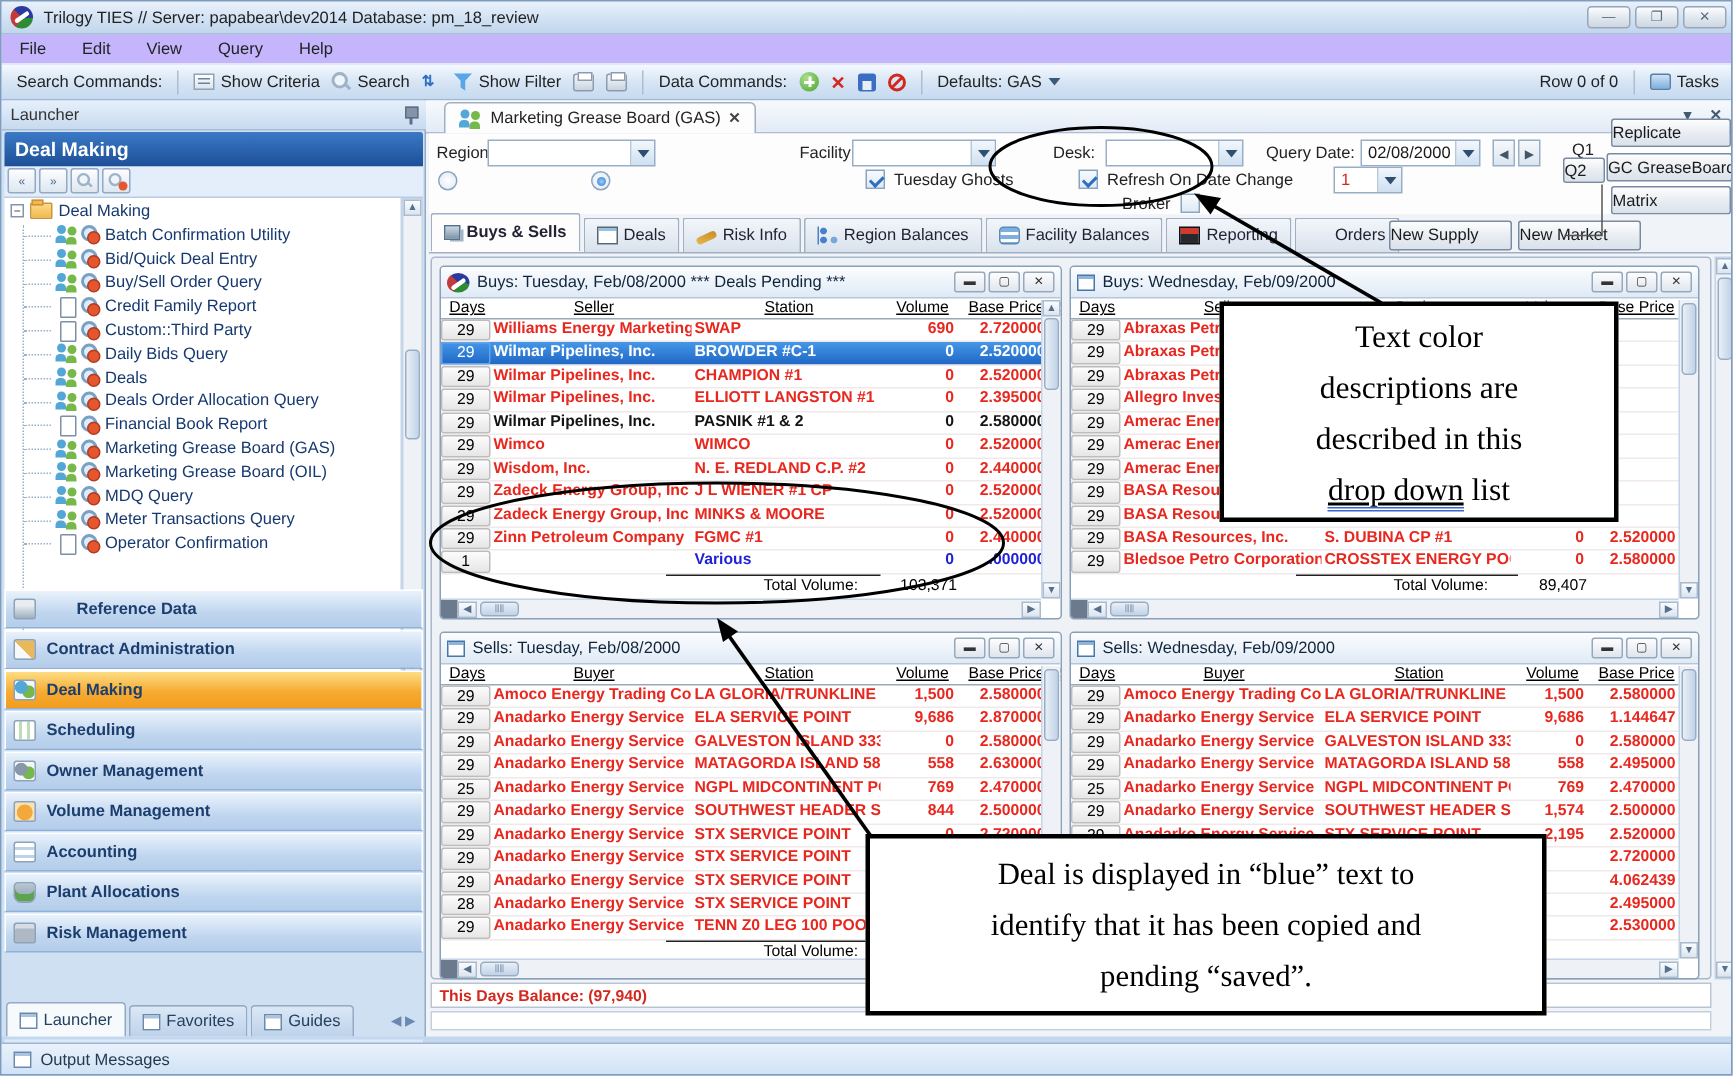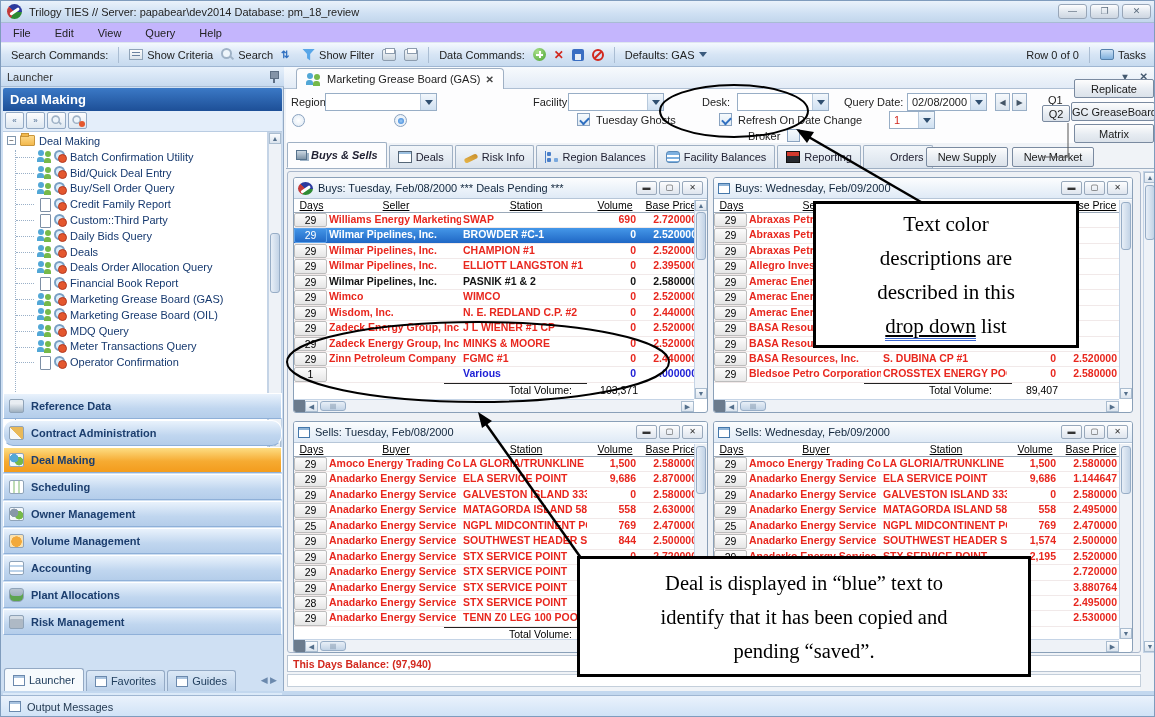--- a/index.html
+++ b/index.html
@@ -114,27 +114,27 @@
   .combo .db{position:absolute;right:0;top:0;bottom:0;width:16px;background:linear-gradient(#f2f7fc,#cfe0f1);border-left:1px solid #b7c9dc;}
   .combo .db::after{content:"";position:absolute;left:4px;top:6px;border:4px solid transparent;border-top:5px solid #2f4f70;}
   .navbtn{position:absolute;width:15px;height:18px;background:linear-gradient(#f6f9fc,#dbe5ef);border:1px solid #98aec6;color:#456;
           font-size:8px;text-align:center;line-height:17px;}
   .radio{position:absolute;width:13px;height:13px;border-radius:50%;border:1px solid #8aa3c0;background:radial-gradient(#fff,#dde8f3);}
   .radio.on::after{content:"";position:absolute;left:3px;top:3px;width:6px;height:6px;border-radius:50%;background:radial-gradient(#9ecbf5,#2f7cd6);}
   .cbx{position:absolute;width:13px;height:13px;border:1px solid #8aa3c0;background:linear-gradient(#f6fafd,#dfeaf4);}
   .cbx.on::after{content:"";position:absolute;left:2px;top:2.5px;width:7px;height:4px;border-left:2px solid #2f6fc0;border-bottom:2px solid #2f6fc0;transform:rotate(-45deg);}
   .blbl{font-weight:bold;font-style:italic;margin-top:39px;}
   .btn{position:absolute;background:linear-gradient(#fdfdfd,#e7ecf2 55%,#dbe2ea);border:1px solid #7a8aa0;border-radius:2px;
-       text-align:center;color:#1a1a1a;font-size:11px;}
+       text-align:left;color:#1a1a1a;font-size:11px;}
   .redtext{color:#d2281e;}
   
   .tabstrip{left:285px;top:142px;width:870px;height:26px;background:#f0f3f7;border-bottom:1px solid #9fb0c4;display:flex;align-items:flex-end;padding-left:1px;}
   .btab{height:23px;border:1px solid #9fb0c4;border-bottom:none;border-radius:2px 2px 0 0;background:linear-gradient(#f2f6fa,#d9e2ec);
         display:flex;align-items:center;gap:4px;padding:0 8px;margin-right:2px;color:#223;white-space:nowrap;}
-  .btab.active{background:#fdfdfe;height:26px;border-bottom:1px solid #fdfdfe;font-weight:bold;font-style:italic;}
+  .btab.active{background:#fdfdfe;height:26px;border-bottom:1px solid #fdfdfe;font-weight:bold;}
   .ti{display:inline-block;width:14px;height:12px;position:relative;}
   .ti-bs{background:linear-gradient(#cdd9e4,#7e94a8);border:1px solid #56728c;box-shadow:3px 2px 0 -1px #9fb4c8;width:11px;height:10px;}
   .ti-deals{background:#fff;border:1px solid #567;box-shadow:inset 0 2px 0 #9cc0e0;}
   .ti-risk{background:linear-gradient(45deg,#e8b84b,#c78c2a);border-radius:3px;transform:rotate(-25deg);height:5px;margin-top:3px;}
   .ti-region{background:radial-gradient(circle at 3px 3px,#4a7fc9 0 2px,transparent 2.5px),radial-gradient(circle at 3px 9px,#4a7fc9 0 2px,transparent 2.5px),radial-gradient(circle at 10px 9px,#79a8dd 0 2px,transparent 2.5px);border-left:1px solid #4a7fc9;}
   .ti-fac{background:repeating-linear-gradient(#7db0e0 0 2.5px,#fff 2.5px 4.5px);border-radius:3px;border:1px solid #5a8ab8;}
   .ti-rep{background:linear-gradient(#d23a2e 0 4px,#26292e 4px);border:1px solid #111;}
   
   .pwrap{left:286px;top:170px;width:854px;height:482px;background:#eef1f5;border:1px solid #aab8cc;border-radius:3px;}
   .panel{position:absolute;background:#fff;border:1px solid #8aa0b8;border-radius:3px;overflow:hidden;}
@@ -373,26 +373,26 @@
         </div>
     </div>
     <div class="abs tree-scroll">
       <span class="vthumb" style="top:100px;height:60px;"></span>
       <span class="sarrow" style="top:0;">▲</span>
       <span class="sarrow" style="bottom:0;">▼</span>
     </div>
     <div class="abs dots">.........</div>
     <div>
 
-        <div class="section seci" style="top: 326px; position: absolute;">
+        <div class="section seci" style="top: 326px; position: absolute; gap: 20px;">
           <span class="si ic-ref"></span>
           <span>Reference Data</span>
         </div>
 
-        <div class="section seci" style="top: 353px; position: absolute; border-radius: 10px;">
+        <div class="section seci" style="top: 353px; position: absolute;">
           <span class="si ic-contract"></span>
           <span>Contract Administration</span>
         </div>
 
         <div class="section seci active" style="top: 380px; position: absolute;">
           <span class="si ic-deal"></span>
           <span>Deal Making</span>
         </div>
 
         <div class="section seci" style="top: 407px; position: absolute;">
@@ -1042,21 +1042,21 @@
           <span class="cv"></span>
           <span class="cp">2.720000</span>
           <span class="cr"></span>
         </div>
 
         <div class="trow red">
           <span class="cd"></span>
           <span class="ca"></span>
           <span class="cb"></span>
           <span class="cv"></span>
-          <span class="cp">3.880764</span>
+          <span class="cp">4.062439</span>
           <span class="cr"></span>
         </div>
 
         <div class="trow red">
           <span class="cd"></span>
           <span class="ca"></span>
           <span class="cb"></span>
           <span class="cv"></span>
           <span class="cp">2.495000</span>
           <span class="cr">GDDTET</span>

